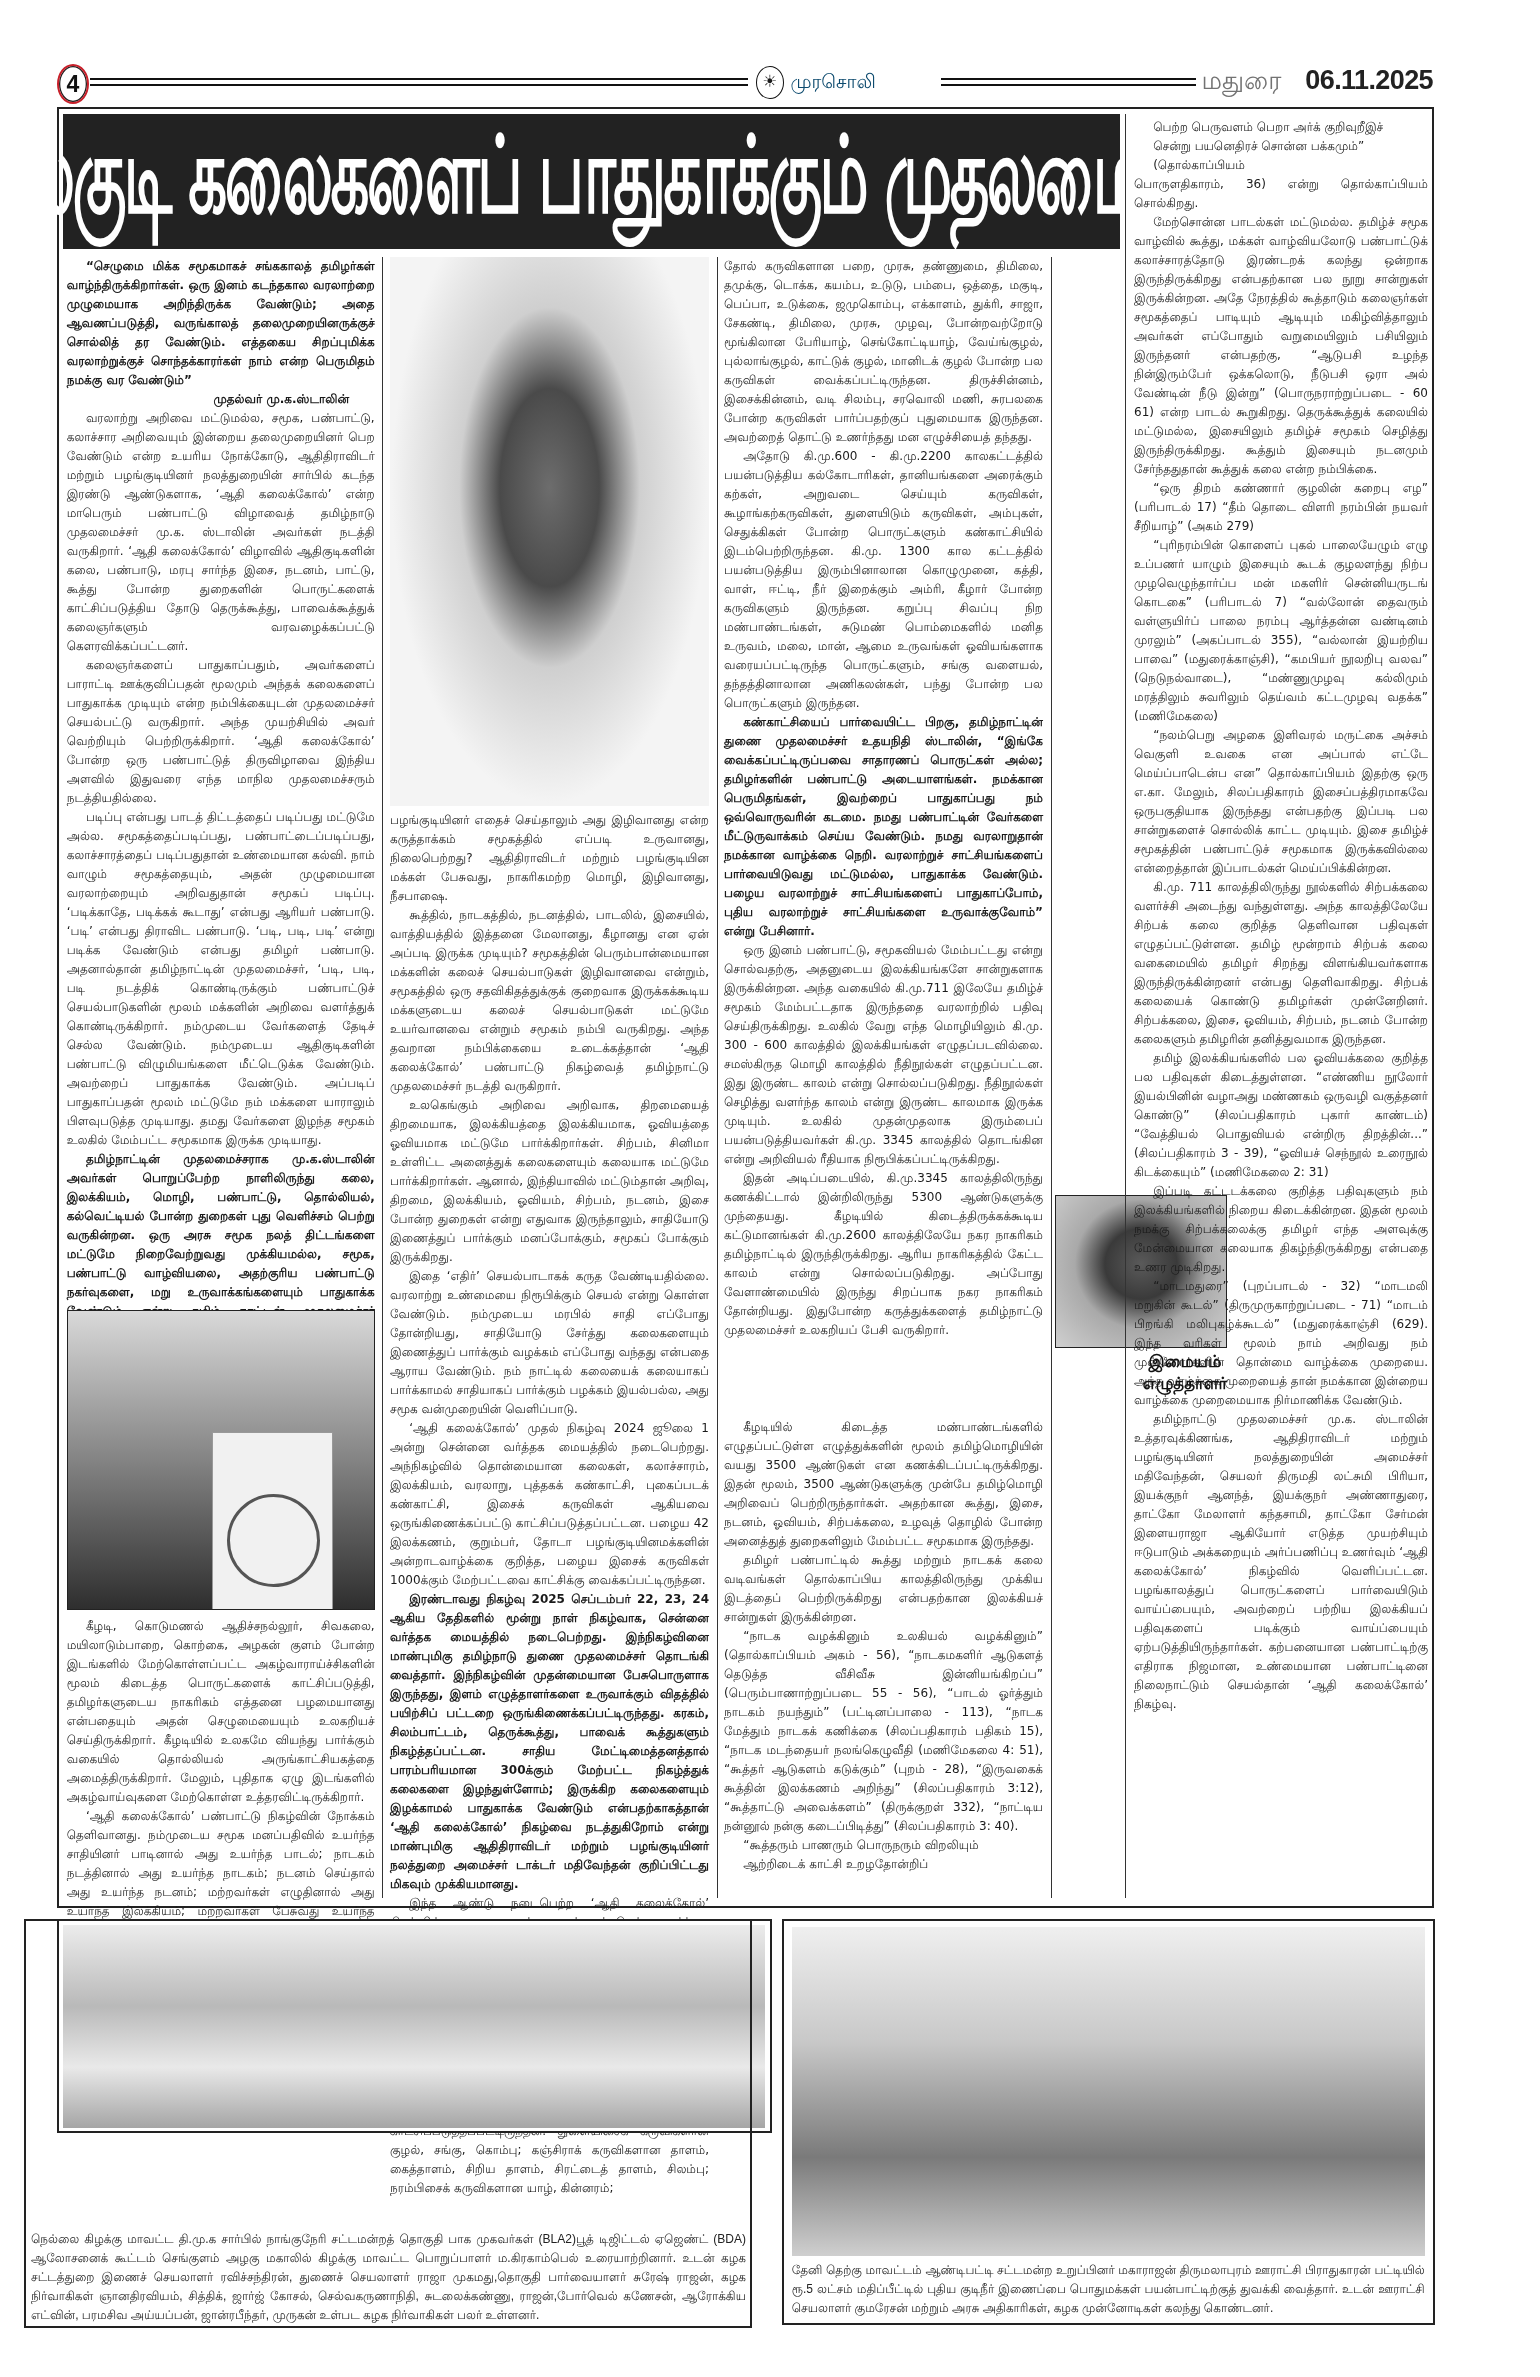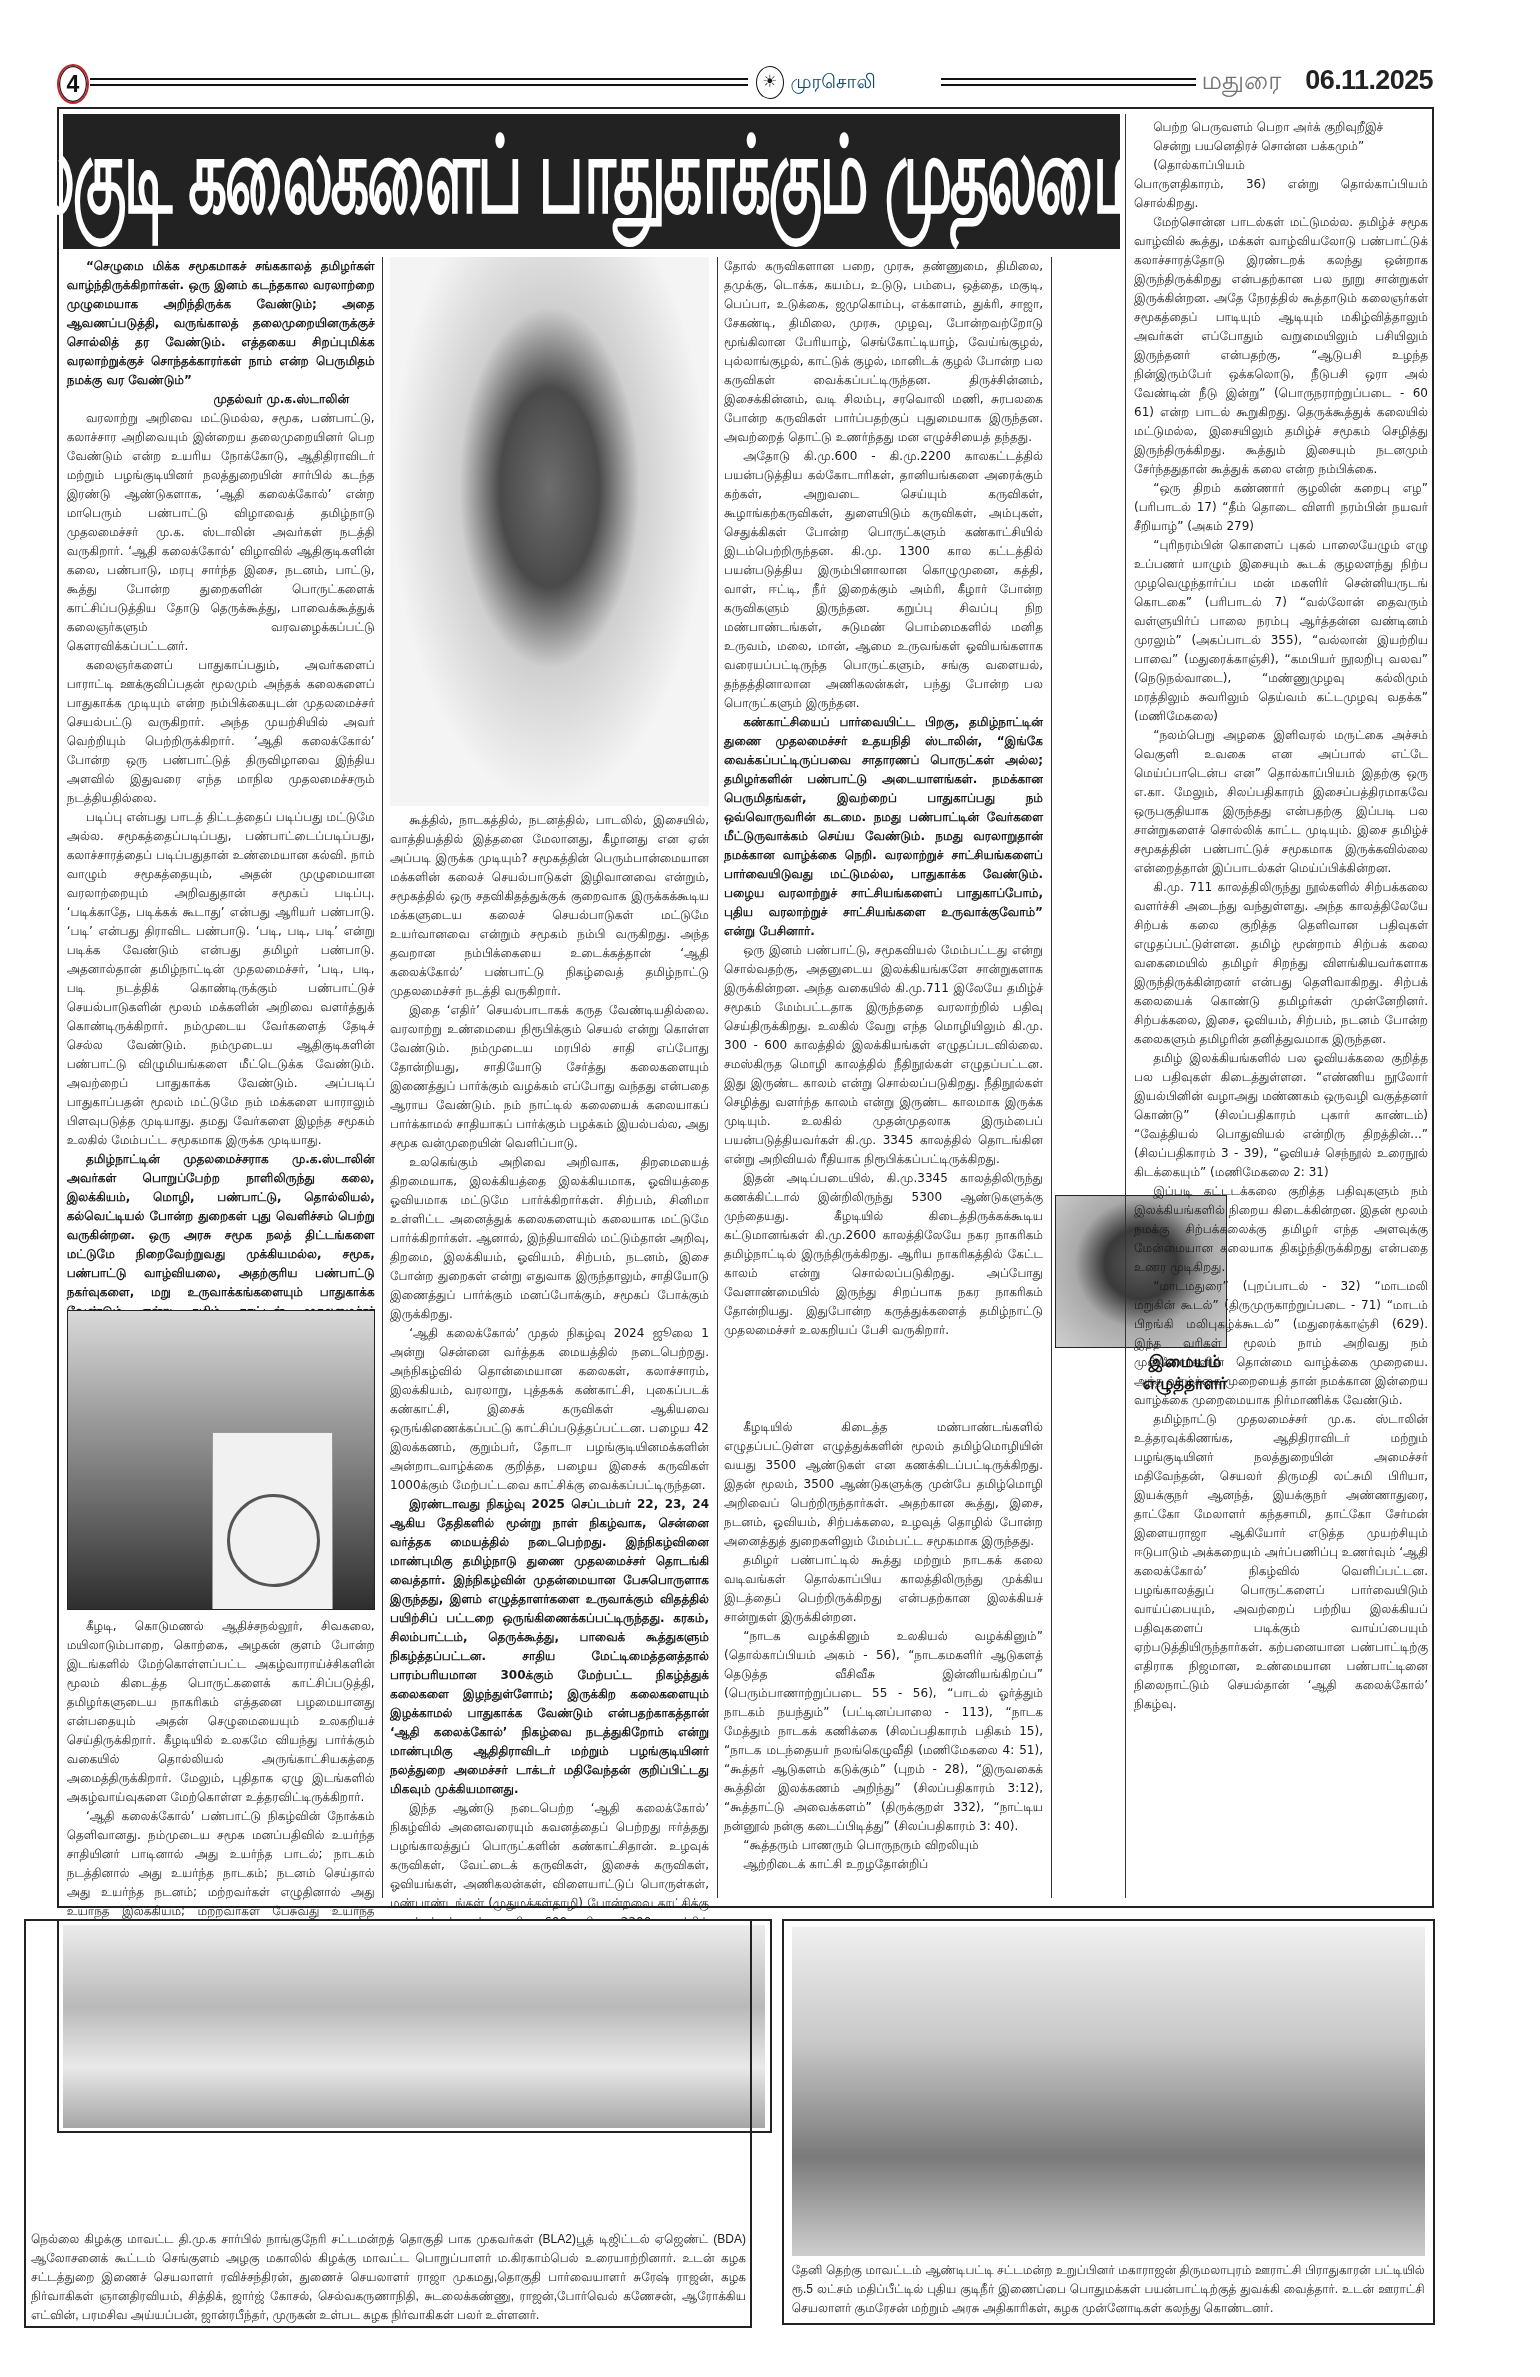--- a/index.html
+++ b/index.html
@@ -132,23 +132,24 @@
   <div class="col" style="left:7.7px; top:1508px; width:308px;">
     <p>கீழடி, கொடுமணல் ஆதிச்சநல்லூர், சிவகலை, மயிலாடும்பாறை, கொற்கை, அழகன் குளம் போன்ற இடங்களில் மேற்கொள்ளப்பட்ட அகழ்வாராய்ச்சிகளின் மூலம் கிடைத்த பொருட்களைக் காட்சிப்படுத்தி, தமிழர்களுடைய நாகரிகம் எத்தனை பழமையானது என்பதையும் அதன் செழுமையையும் உலகறியச் செய்திருக்கிறார். கீழடியில் உலகமே வியந்து பார்க்கும் வகையில் தொல்லியல் அருங்காட்சியகத்தை அமைத்திருக்கிறார். மேலும், புதிதாக ஏழு இடங்களில் அகழ்வாய்வுகளை மேற்கொள்ள உத்தரவிட்டிருக்கிறார்.</p>
     <p>‘ஆதி கலைக்கோல்’ பண்பாட்டு நிகழ்வின் நோக்கம் தெளிவானது. நம்முடைய சமூக மனப்பதிவில் உயர்ந்த சாதியினர் பாடினால் அது உயர்ந்த பாடல்; நாடகம் நடத்தினால் அது உயர்ந்த நாடகம்; நடனம் செய்தால் அது உயர்ந்த நடனம்; மற்றவர்கள் எழுதினால் அது உயர்ந்த இலக்கியம்; மற்றவர்கள் பேசுவது உயர்ந்த மொழி; நாகரிக மொழி. மற்றவர்கள் பயன்படுத்தும் பொருட்கள் உயர்ந்த பொருட்கள். ஆனால், இம்மண்ணின் பூர்வகுடி மக்களான ஆதிதிராவிடர் மற்றும்</p>
   </div>
 
   <div class="col-rule" style="left:323px; top:148px; height:1641px;"></div>
 
   <div class="photo portrait-cm" style="left:331px; top:148px; width:319px; height:549px;"></div>
 
   <div class="col" style="left:331px; top:702px; width:319px;">
+    <p class="noindent">பழங்குடியினர் எதைச் செய்தாலும் அது இழிவானது என்ற கருத்தாக்கம் சமூகத்தில் எப்படி உருவானது, நிலைபெற்றது? ஆதிதிராவிடர் மற்றும் பழங்குடியின மக்கள் பேசுவது, நாகரிகமற்ற மொழி, இழிவானது, நீசபாஷை.</p>
     <p>கூத்தில், நாடகத்தில், நடனத்தில், பாடலில், இசையில், வாத்தியத்தில் இத்தனை மேலானது, கீழானது என ஏன் அப்படி இருக்க முடியும்? சமூகத்தின் பெரும்பான்மையான மக்களின் கலைச் செயல்பாடுகள் இழிவானவை என்றும், சமூகத்தில் ஒரு சதவிகிதத்துக்குக் குறைவாக இருக்கக்கூடிய மக்களுடைய கலைச் செயல்பாடுகள் மட்டுமே உயர்வானவை என்றும் சமூகம் நம்பி வருகிறது. அந்த தவறான நம்பிக்கையை உடைக்கத்தான் ‘ஆதி கலைக்கோல்’ பண்பாட்டு நிகழ்வைத் தமிழ்நாட்டு முதலமைச்சர் நடத்தி வருகிறார்.</p>
+    <p>உலகெங்கும் அறிவை அறிவாக, திறமையைத் திறமையாக, இலக்கியத்தை இலக்கியமாக, ஓவியத்தை ஓவியமாக மட்டுமே பார்க்கிறார்கள். சிற்பம், சினிமா உள்ளிட்ட அனைத்துக் கலைகளையும் கலையாக மட்டுமே பார்க்கிறார்கள். ஆனால், இந்தியாவில் மட்டும்தான் அறிவு, திறமை, இலக்கியம், ஓவியம், சிற்பம், நடனம், இசை போன்ற துறைகள் என்று எதுவாக இருந்தாலும், சாதியோடு இணைத்துப் பார்க்கும் மனப்போக்கும், சமூகப் போக்கும் இருக்கிறது.</p>
     <p>இதை ‘எதிர்’ செயல்பாடாகக் கருத வேண்டியதில்லை. வரலாற்று உண்மையை நிரூபிக்கும் செயல் என்று கொள்ள வேண்டும். நம்முடைய மரபில் சாதி எப்போது தோன்றியது, சாதியோடு சேர்த்து கலைகளையும் இணைத்துப் பார்க்கும் வழக்கம் எப்போது வந்தது என்பதை ஆராய வேண்டும். நம் நாட்டில் கலையைக் கலையாகப் பார்க்காமல் சாதியாகப் பார்க்கும் பழக்கம் இயல்பல்ல, அது சமூக வன்முறையின் வெளிப்பாடு.</p>
-    <p>உலகெங்கும் அறிவை அறிவாக, திறமையைத் திறமையாக, இலக்கியத்தை இலக்கியமாக, ஓவியத்தை ஓவியமாக மட்டுமே பார்க்கிறார்கள். சிற்பம், சினிமா உள்ளிட்ட அனைத்துக் கலைகளையும் கலையாக மட்டுமே பார்க்கிறார்கள். ஆனால், இந்தியாவில் மட்டும்தான் அறிவு, திறமை, இலக்கியம், ஓவியம், சிற்பம், நடனம், இசை போன்ற துறைகள் என்று எதுவாக இருந்தாலும், சாதியோடு இணைத்துப் பார்க்கும் மனப்போக்கும், சமூகப் போக்கும் இருக்கிறது.</p>
     <p>‘ஆதி கலைக்கோல்’ முதல் நிகழ்வு 2024 ஜூலை 1 அன்று சென்னை வர்த்தக மையத்தில் நடைபெற்றது. அந்நிகழ்வில் தொன்மையான கலைகள், கலாச்சாரம், இலக்கியம், வரலாறு, புத்தகக் கண்காட்சி, புகைப்படக் கண்காட்சி, இசைக் கருவிகள் ஆகியவை ஒருங்கிணைக்கப்பட்டு காட்சிப்படுத்தப்பட்டன. பழைய 42 இலக்கணம், குறும்பர், தோடா பழங்குடியினமக்களின் அன்றாடவாழ்க்கை குறித்த, பழைய இசைக் கருவிகள் 1000க்கும் மேற்பட்டவை காட்சிக்கு வைக்கப்பட்டிருந்தன.</p>
     <p class="bold">இரண்டாவது நிகழ்வு 2025 செப்டம்பர் 22, 23, 24 ஆகிய தேதிகளில் மூன்று நாள் நிகழ்வாக, சென்னை வர்த்தக மையத்தில் நடைபெற்றது. இந்நிகழ்வினை மாண்புமிகு தமிழ்நாடு துணை முதலமைச்சர் தொடங்கி வைத்தார். இந்நிகழ்வின் முதன்மையான பேசுபொருளாக இருந்தது, இளம் எழுத்தாளர்களை உருவாக்கும் விதத்தில் பயிற்சிப் பட்டறை ஒருங்கிணைக்கப்பட்டிருந்தது. கரகம், சிலம்பாட்டம், தெருக்கூத்து, பாவைக் கூத்துகளும் நிகழ்த்தப்பட்டன. சாதிய மேட்டிமைத்தனத்தால் பாரம்பரியமான 300க்கும் மேற்பட்ட நிகழ்த்துக் கலைகளை இழந்துள்ளோம்; இருக்கிற கலைகளையும் இழக்காமல் பாதுகாக்க வேண்டும் என்பதற்காகத்தான் ‘ஆதி கலைக்கோல்’ நிகழ்வை நடத்துகிறோம் என்று மாண்புமிகு ஆதிதிராவிடர் மற்றும் பழங்குடியினர் நலத்துறை அமைச்சர் டாக்டர் மதிவேந்தன் குறிப்பிட்டது மிகவும் முக்கியமானது.</p>
     <p>இந்த ஆண்டு நடைபெற்ற ‘ஆதி கலைக்கோல்’ நிகழ்வில் அனைவரையும் கவனத்தைப் பெற்றது ஈர்த்தது பழங்காலத்துப் பொருட்களின் கண்காட்சிதான். உழவுக் கருவிகள், வேட்டைக் கருவிகள், இசைக் கருவிகள், ஓவியங்கள், அணிகலன்கள், விளையாட்டுப் பொருள்கள், மண்பாண்டங்கள் (முதுமக்கள்தாழி) போன்றவை காட்சிக்கு வைக்கப்பட்டிருந்தன. கி.மு.600 - கி.மு. 2200 காலத்தில் பயன்படுத்திய பொருட்களும் கண்காட்சியில் இடம்பெற்றிருந்தன.</p>
     <p>யாப்பிலக்கணம், சங்க இலக்கியம், சிலப்பதிகாரம் கூறும் இசையில் நான்கு பிரிவுகள் இருக்கிறது. அந்த நான்கு பிரிவுகளுக்குமான கருவிகளும் காட்சிப்படுத்தப்பட்டிருந்தன. துளையிசைக் கருவிகளான குழல், சங்கு, கொம்பு; கஞ்சிராக் கருவிகளான தாளம், கைத்தாளம், சிறிய தாளம், சிரட்டைத் தாளம், சிலம்பு; நரம்பிசைக் கருவிகளான யாழ், கின்னரம்;</p>
   </div>
 
   <div class="col-rule" style="left:658px; top:148px; height:1641px;"></div>
 
   <div class="col" style="left:665px; top:148px; width:319px;">
     <p class="noindent">தோல் கருவிகளான பறை, முரசு, தண்ணுமை, திமிலை, தமுக்கு, டொக்க, கயம்ப, உடுடு, பம்பை, ஒத்தை, மகுடி, பெப்பா, உடுக்கை, ஜமுகொம்பு, எக்காளம், துக்ரி, சாஜா, சேகண்டி, திமிலை, முரசு, முழவு, போன்றவற்றோடு மூங்கிலான பேரியாழ், செங்கோட்டியாழ், வேய்ங்குழல், புல்லாங்குழல், காட்டுக் குழல், மானிடக் குழல் போன்ற பல கருவிகள் வைக்கப்பட்டிருந்தன. திருச்சின்னம், இசைக்கின்னம், வடி சிலம்பு, சரவொலி மணி, சுரபலகை போன்ற கருவிகள் பார்ப்பதற்குப் புதுமையாக இருந்தன. அவற்றைத் தொட்டு உணர்ந்தது மன எழுச்சியைத் தந்தது.</p>

